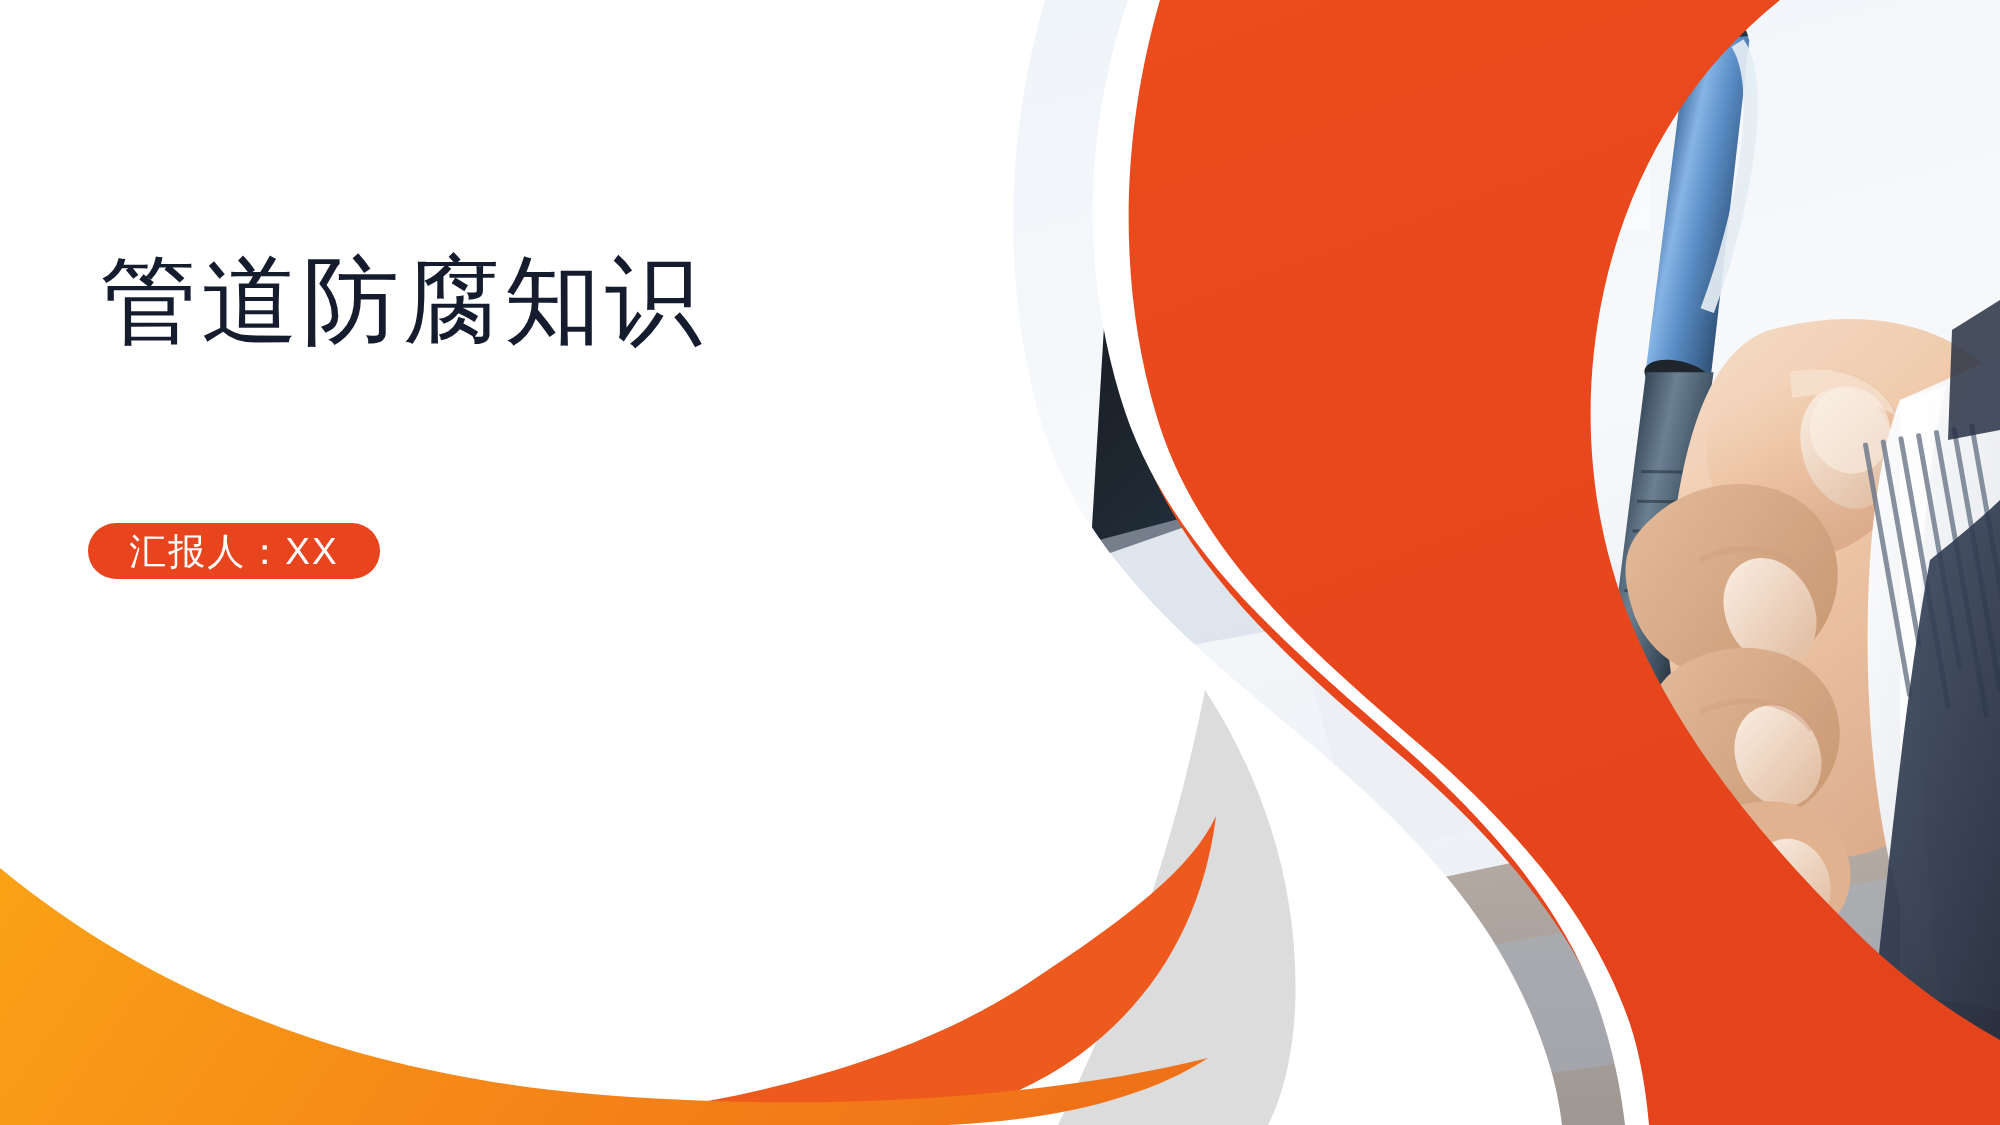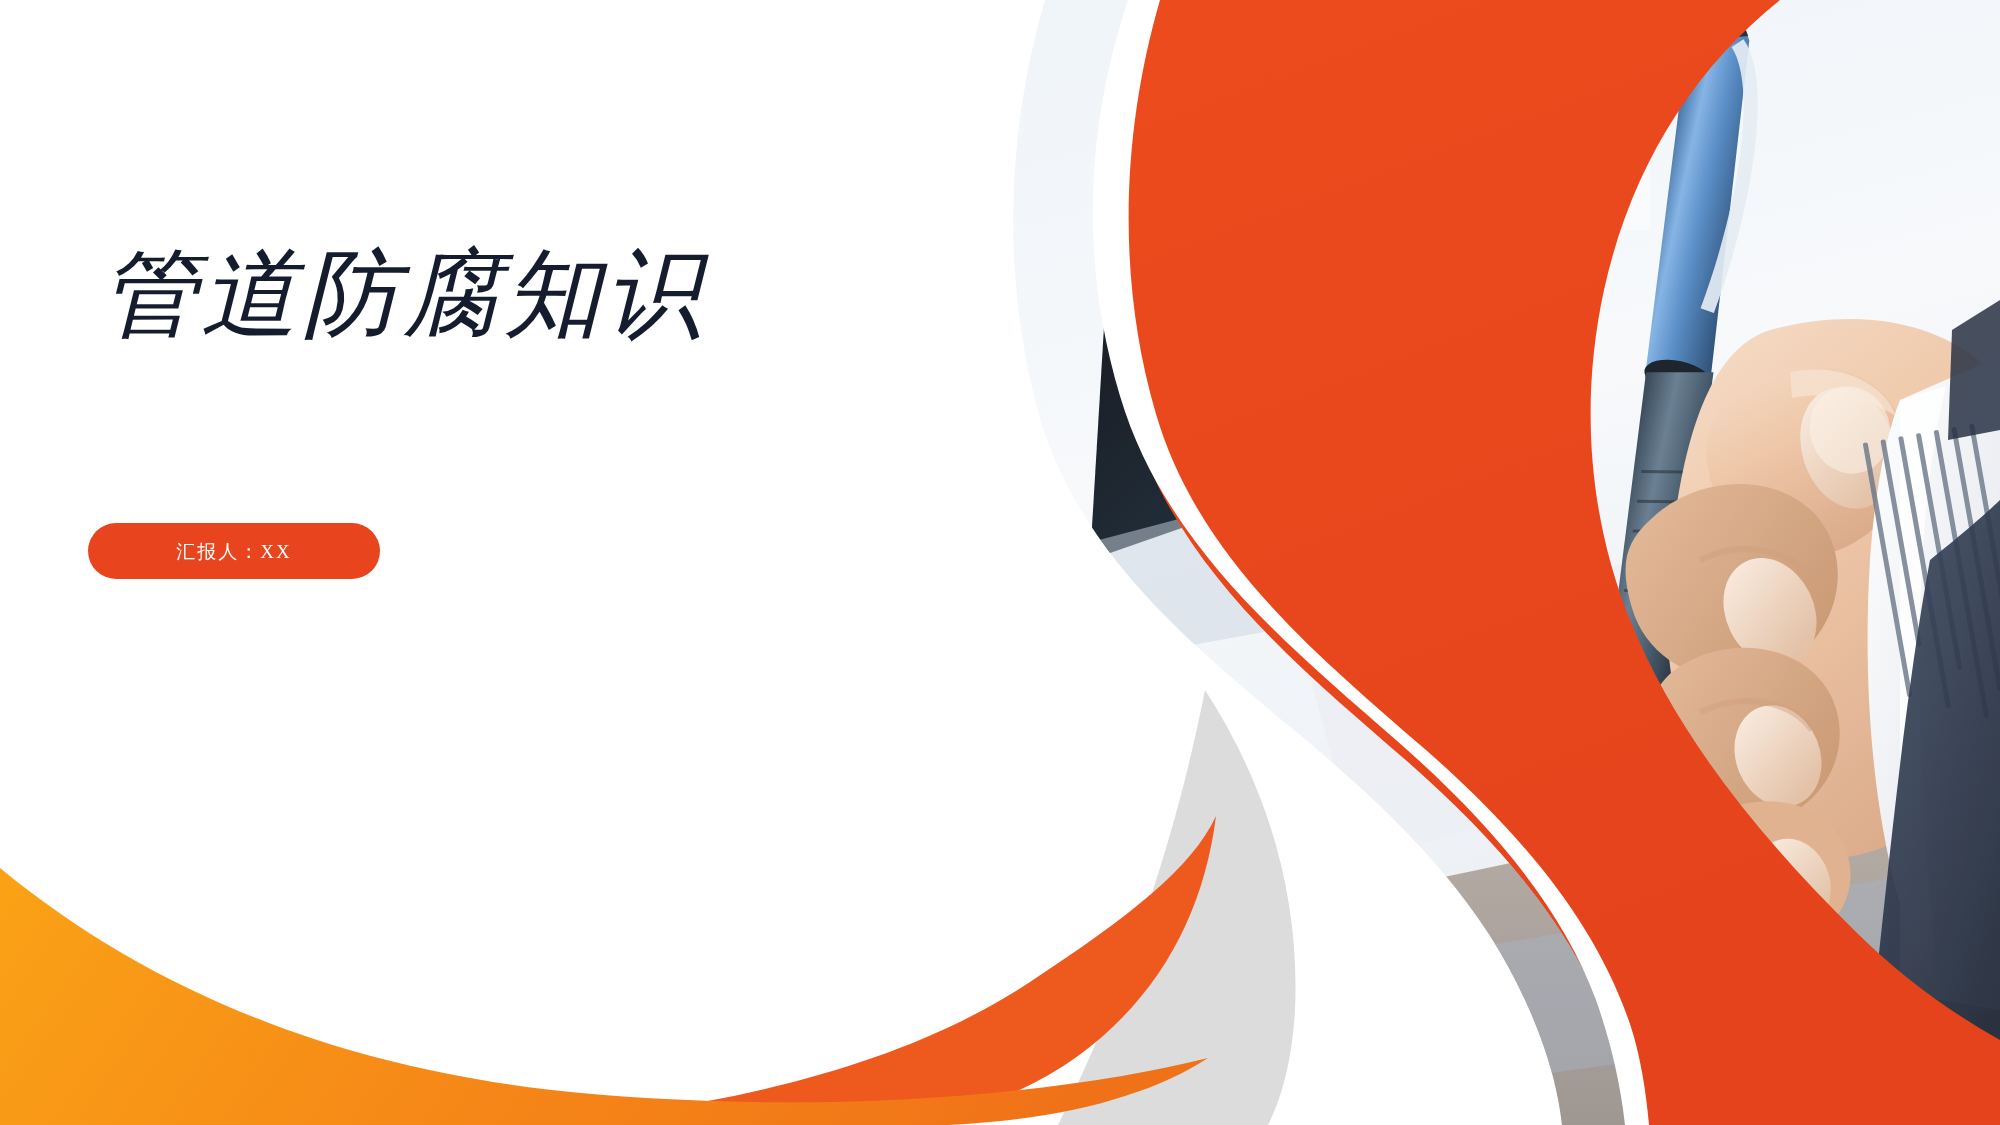--- a/index.html
+++ b/index.html
@@ -33,23 +33,22 @@
     left: 0;
     top: 0;
     width: 900px;
     height: 1125px;
     z-index: 5;
   }
 
   #title-block {
     position: absolute;
     left: 100px;
-    top: 238px;
+    top: 245px;
     width: 760px;
-    font-style: italic;
   }
 
   .title-line {
     display: block;
     color: #141c2e;
     font-family: "Liberation Serif", "DejaVu Serif", serif;
     font-size: 97px;
     line-height: 114px;
     letter-spacing: 4px;
     font-weight: 400;
@@ -64,22 +63,22 @@
     height: 56px;
     border-radius: 28px;
     background: #e8451f;
     display: flex;
     align-items: center;
     justify-content: center;
   }
 
   #presenter-label {
     color: #ffffff;
-    font-family: Liberation Serif, serif;
-    font-size: 19px;
+    font-family: Liberation Sans, sans-serif;
+    font-size: 37px;
     letter-spacing: 2px;
     line-height: 1;
     white-space: nowrap;
   }
 </style>
 </head>
 <body>
 
 <div id="slide">
 

